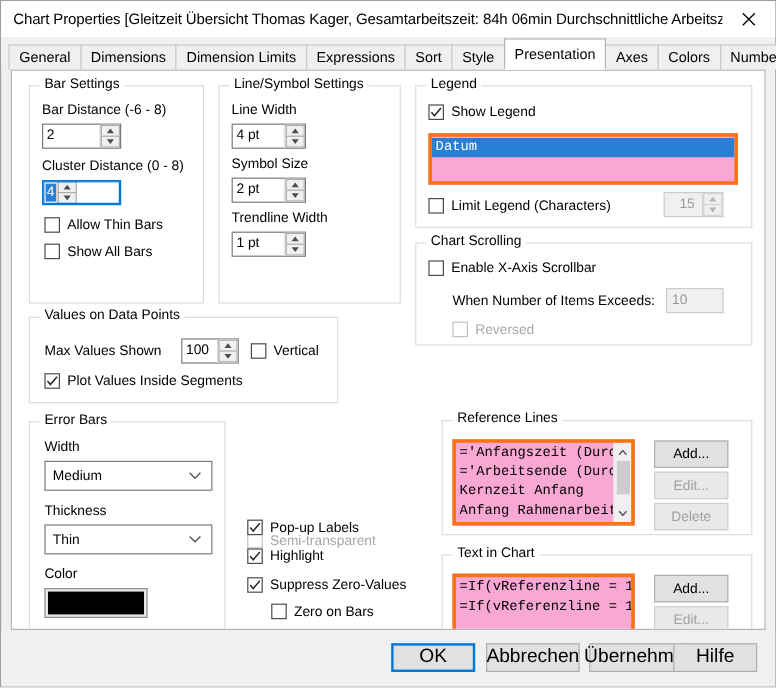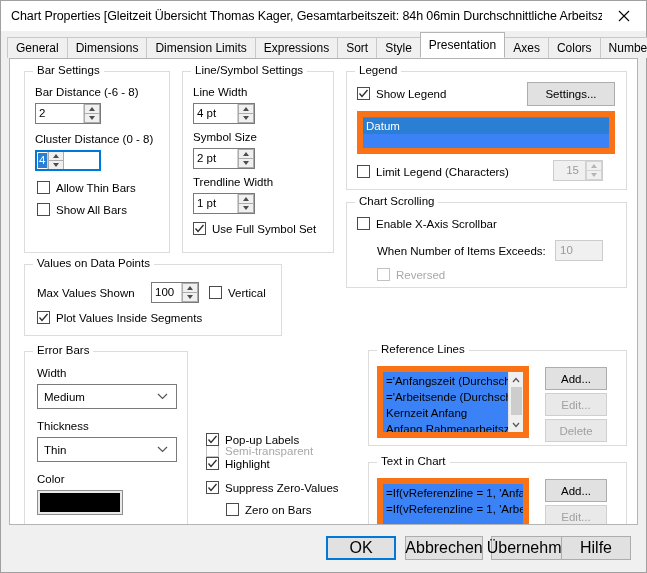--- a/index.html
+++ b/index.html
@@ -227,24 +227,25 @@
     color: #000;
     display: flex; align-items: center; justify-content: center;
     cursor: default;
     white-space: nowrap;
   }
   .btn.disabled { color: #a0a0a0; border-color: #cfcfcf; background: #e9e9e9; }
 
   
   .listbox {
     position: absolute;
-    background: #3b82f6;
-    border: 6px solid #f97316;
+    background: #f9a8d4;
+    border: 3px solid #f97316;
     overflow: hidden;
     display: flex;
+    font-family: Liberation Mono, monospace;
   }
   .listbox .items {
     flex: 1;
     overflow: hidden;
     padding: 1px 0 0 0;
   }
   .listbox .item {
     font-size: 11.5px;
     line-height: 16px;
     height: 16px;
@@ -395,28 +396,20 @@
         <div class="sval">1 pt</div>
         <div class="arrows">
           <div>
               <span class="arrow-up"></span>
             </div>
           <div>
               <span class="arrow-dn"></span>
             </div>
         </div>
       </div>
-      <div class="cb" style="left:10px; top:150px;">
-        <span class="box">
-          <svg width="11" height="11" viewBox="0 0 11 11">
-              <path d="M1.5 5.5 L4 8.5 L9.5 2" stroke="#2b2b2b" stroke-width="1.3" fill="none"></path>
-            </svg>
-        </span>
-        <span>Use Full Symbol Set</span>
-      </div>
     </div>
 
     <div class="group" style="left:14px; top:205px; width:258px; height:72px;">
       <div class="legend-title">Values on Data Points</div>
       <div class="lbl" style="left:12px; top:22px;">Max Values Shown</div>
       <div class="spin" style="left:126px; top:17px; width:48px;">
         <div class="sval">100</div>
         <div class="arrows">
           <div>
               <span class="arrow-up"></span>
@@ -502,21 +495,20 @@
     <div class="group" style="left:336px; top:12px; width:281px; height:119px;">
       <div class="legend-title">Legend</div>
       <div class="cb" style="left:10px; top:15px;">
         <span class="box">
           <svg width="11" height="11" viewBox="0 0 11 11">
               <path d="M1.5 5.5 L4 8.5 L9.5 2" stroke="#2b2b2b" stroke-width="1.3" fill="none"></path>
             </svg>
         </span>
         <span>Show Legend</span>
       </div>
-      <div class="btn" style="left:180px; top:10px; width:88px; height:24px;">Settings...</div>
       <div class="listbox" style="left:10px; top:39px; width:258px; height:43px;">
         <div class="items">
           <div class="item selected">Datum</div>
         </div>
       </div>
       <div class="cb" style="left:10px; top:93px;">
         <span class="box"></span>
         <span>Limit Legend (Characters)</span>
       </div>
       <div class="spin disabled" style="left:206px; top:88px; width:50px;">

